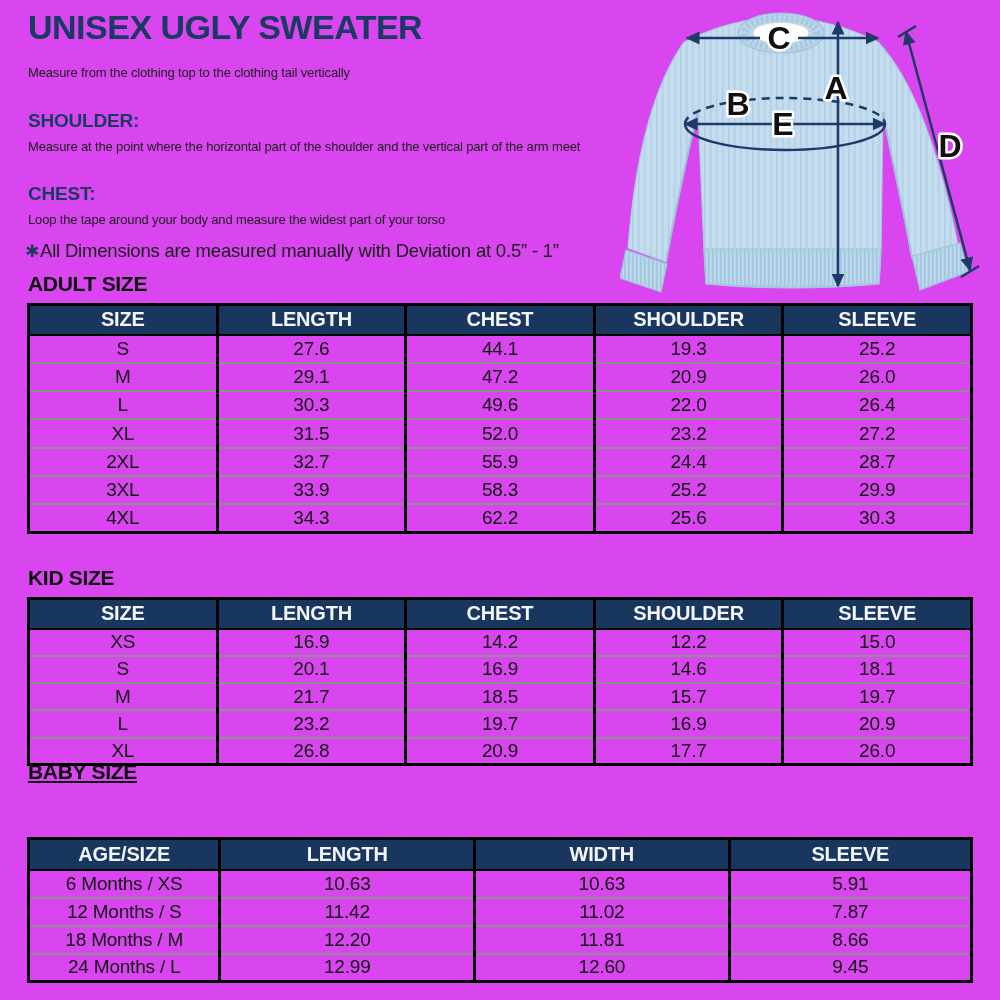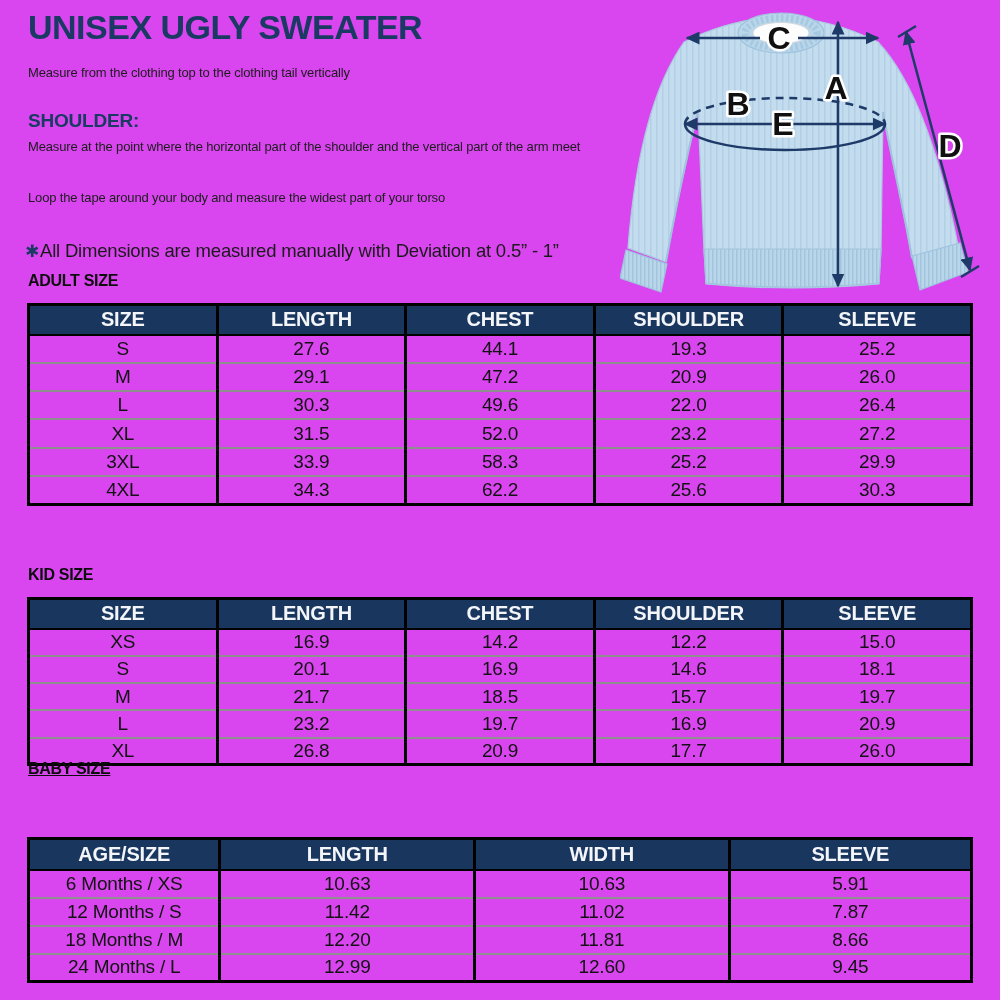--- a/index.html
+++ b/index.html
@@ -22,21 +22,21 @@
   .instr-text{font-size:13px;color:#1c1c1c;line-height:23px;letter-spacing:-0.15px;margin-top:3px;}
   .i-length{top:58px;}
   .i-shoulder{top:110px;}
   .i-chest{top:183px;}
 
   .note{position:absolute;left:25px;top:240px;font-size:18.5px;color:#1a1a1a;letter-spacing:-0.2px;}
   .note .star{color:var(--title-navy);font-size:17px;margin-right:1px;}
 
   .diagram{position:absolute;left:620px;top:0;width:380px;height:300px;}
 
-  .section-heading{position:absolute;left:28px;font-size:16px;font-weight:800;
+  .section-heading{position:absolute;left:28px;font-size:21px;font-weight:800;
     color:#0d0d0d;letter-spacing:-0.3px;}
   .h-adult{top:272px;}
   .h-kid{top:566px;}
   .h-baby{top:760px;text-decoration:underline;}
 
   table.size-table{position:absolute;left:27px;width:946px;border-collapse:collapse;
     table-layout:fixed;border:3px solid #000;}
   .t-adult{top:303px;}
   .t-kid{top:597px;}
   .t-baby{top:837px;}
@@ -70,20 +70,21 @@
   <div class="instr i-length">
     <div class="instr-text">Measure from the clothing top to the clothing tail vertically</div>
   </div>
 
   <div class="instr i-shoulder">
     <div class="instr-label">SHOULDER:</div>
     <div class="instr-text">Measure at the point where the horizontal part of the shoulder and the vertical part of the arm meet</div>
   </div>
 
   <div class="instr i-chest">
+    <div class="instr-label">CHEST:</div>
     <div class="instr-text">Loop the tape around your body and measure the widest part of your torso</div>
   </div>
 
   <div class="note"><span class="star">✱</span><span>All Dimensions are measured manually with Deviation at 0.5” - 1”</span></div>
 
   <svg class="diagram" viewBox="0 0 380 300">
     <defs>
       <pattern id="rib" width="6" height="8" patternUnits="userSpaceOnUse">
         <rect width="6" height="8" fill="#c3dcee"></rect>
         <line x1="0.75" y1="0" x2="0.75" y2="8" stroke="#b2cfe5" stroke-width="1.4"></line>
@@ -186,20 +187,27 @@
           <td>26.4</td>
         </tr>
         <tr>
           <td>XL</td>
           <td>31.5</td>
           <td>52.0</td>
           <td>23.2</td>
           <td>27.2</td>
         </tr>
         <tr>
+          <td>2XL</td>
+          <td>32.7</td>
+          <td>55.9</td>
+          <td>24.4</td>
+          <td>28.7</td>
+        </tr>
+        <tr>
           <td>3XL</td>
           <td>33.9</td>
           <td>58.3</td>
           <td>25.2</td>
           <td>29.9</td>
         </tr>
         <tr>
           <td>4XL</td>
           <td>34.3</td>
           <td>62.2</td>

